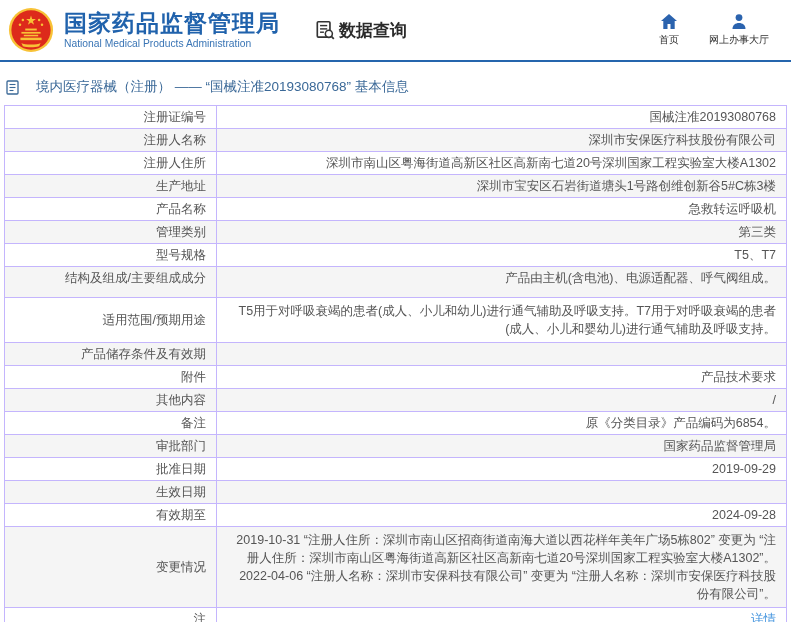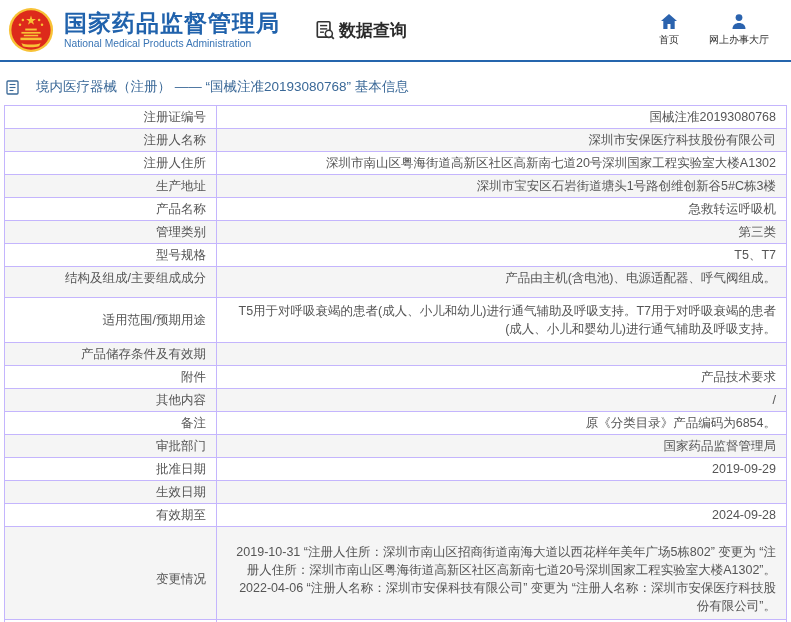--- a/index.html
+++ b/index.html
@@ -46,21 +46,21 @@
     font-size: 12.5px; color: #555;
     line-height: 18px;
     vertical-align: middle;
     word-break: break-all;
   }
   td.label-cell { width: 212px; text-align: right; padding-right: 13px; color:#555; }
   td.value-cell { white-space: pre-line; text-align: right; }
   tr:nth-child(even) { background: #f5f5f5; }
   tr:nth-child(8) td { padding-bottom: 10px; }
   tr:nth-child(9) td { padding-top: 4px; padding-bottom: 4px; }
-  tr:nth-child(18) td { padding-top: 16px; padding-bottom: 4px; }
+  tr:nth-child(18) td { padding-top: 4px; padding-bottom: 4px; }
   a.detail-link { color:#4193de; text-decoration:none; cursor:pointer; }
   .icon { display:inline-flex; }
 </style>
 </head>
 <body>
 
 <header class="site-header">
   <div class="logo-wrap">
     <span class="icon">
       <svg width="46" height="46" viewBox="0 0 48 48">

